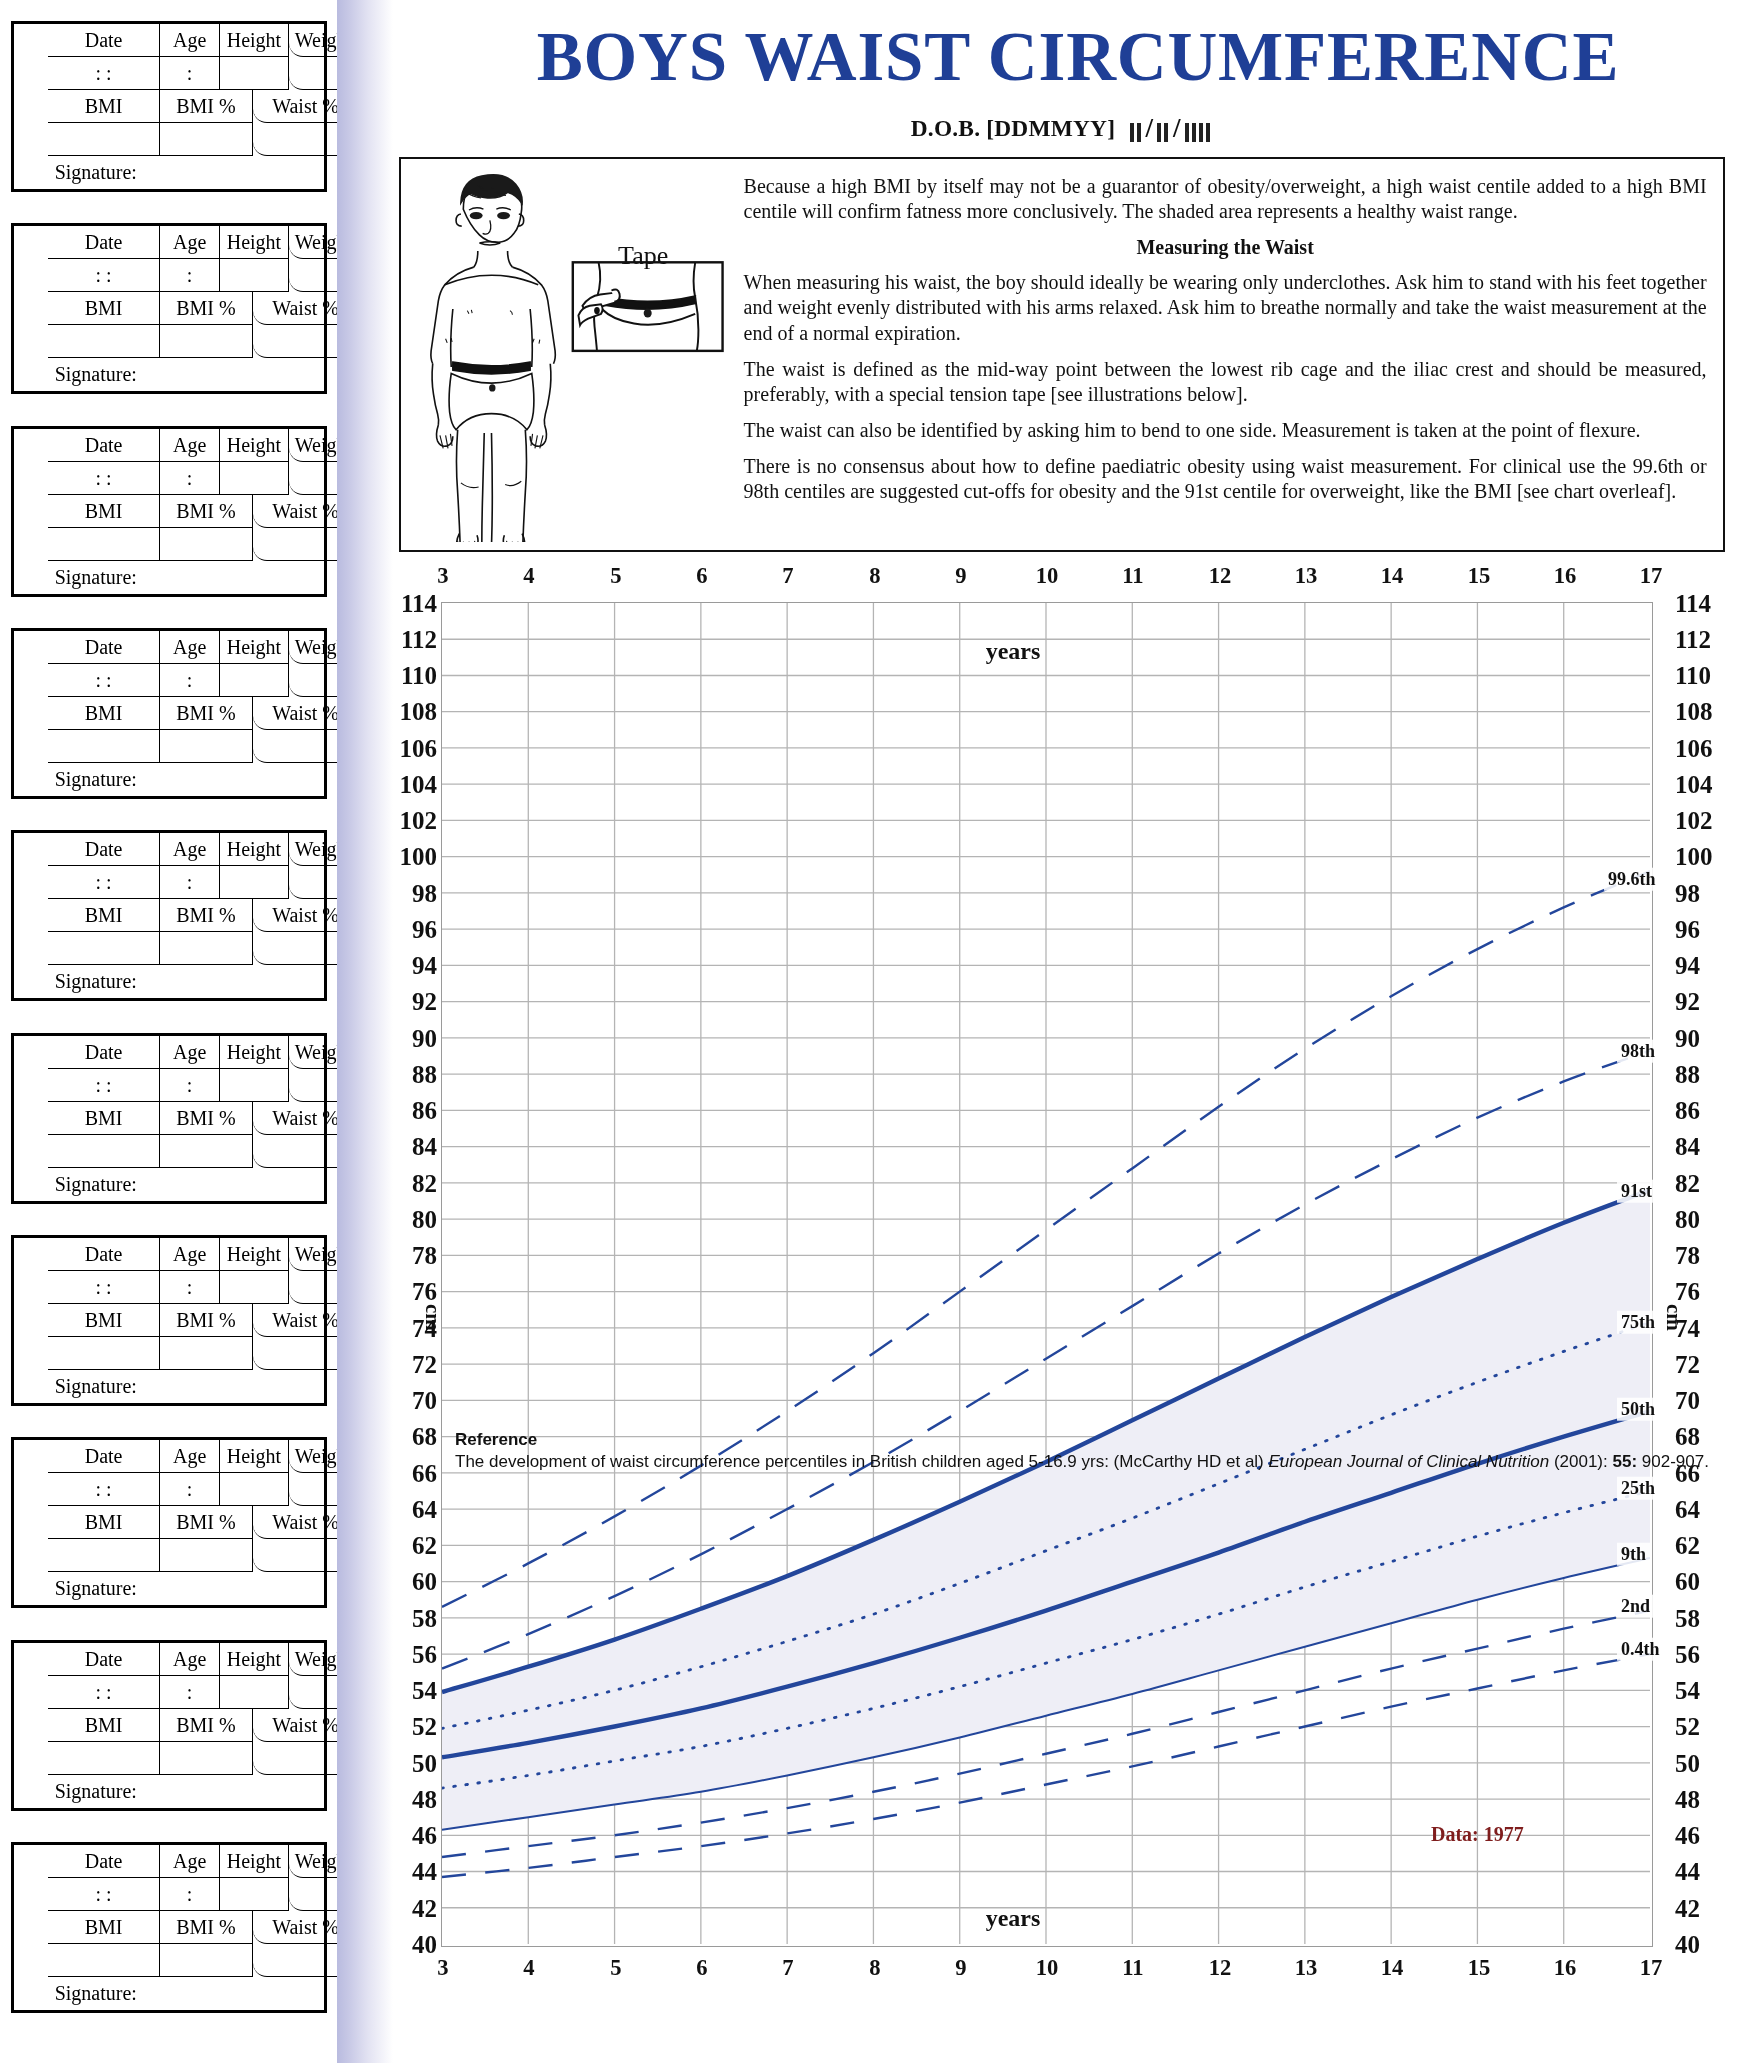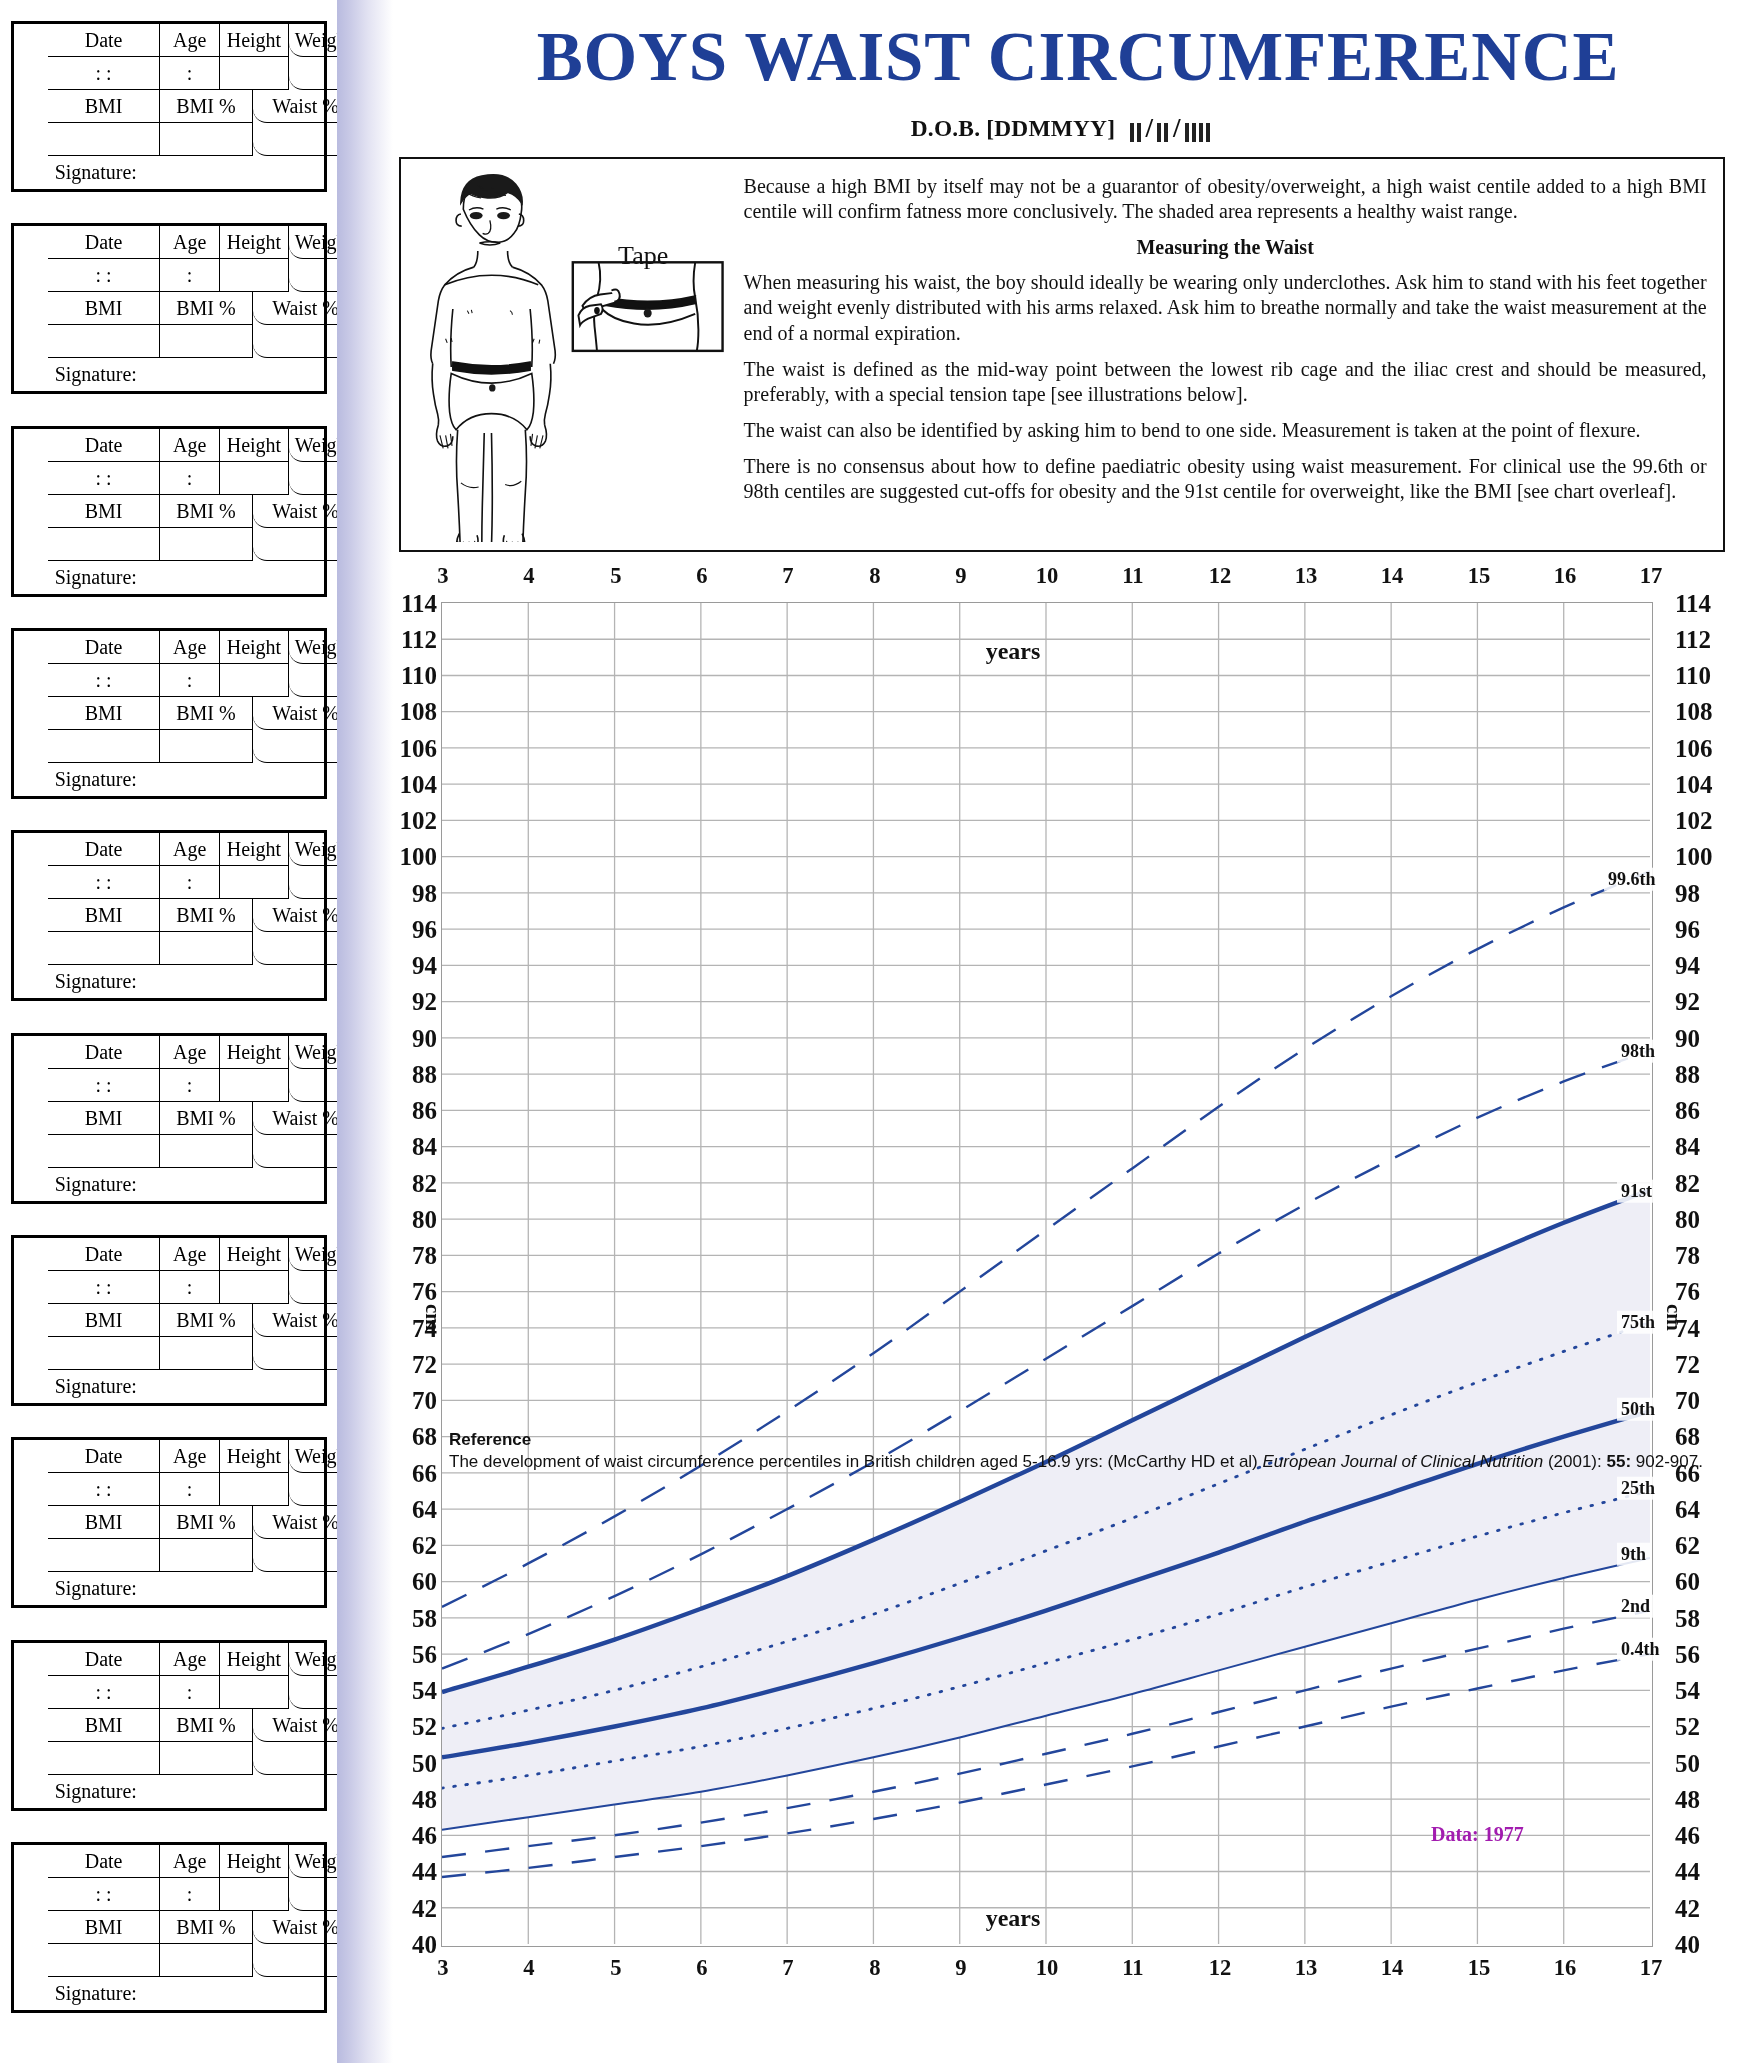--- a/index.html
+++ b/index.html
@@ -228,25 +228,25 @@
     background: rgba(255,255,255,0.88);
     padding: 0.8px 4px;
     transform: translateY(-50%);
     white-space: nowrap;
   }
   #data-year {
     position: absolute;
     font-family: "Liberation Serif", serif;
     font-weight: bold;
     font-size: 20px;
-    color: #a21caf;
+    color: #7f1d1d;
   }
   #reference {
     position: absolute;
-    left: 56px; top: 1429px;
+    left: 62px; top: 1429px;
     width: 1306px;
     font-family: "Liberation Sans", sans-serif;
     font-size: 17px;
     color: #111;
     line-height: 1.32;
   }
   #reference .ref-head { font-weight: bold; font-size: 17px; }
   #reference .ital { font-style: italic; text-align: right; }
   #reference .bld { font-weight: bold; }
 </style>

